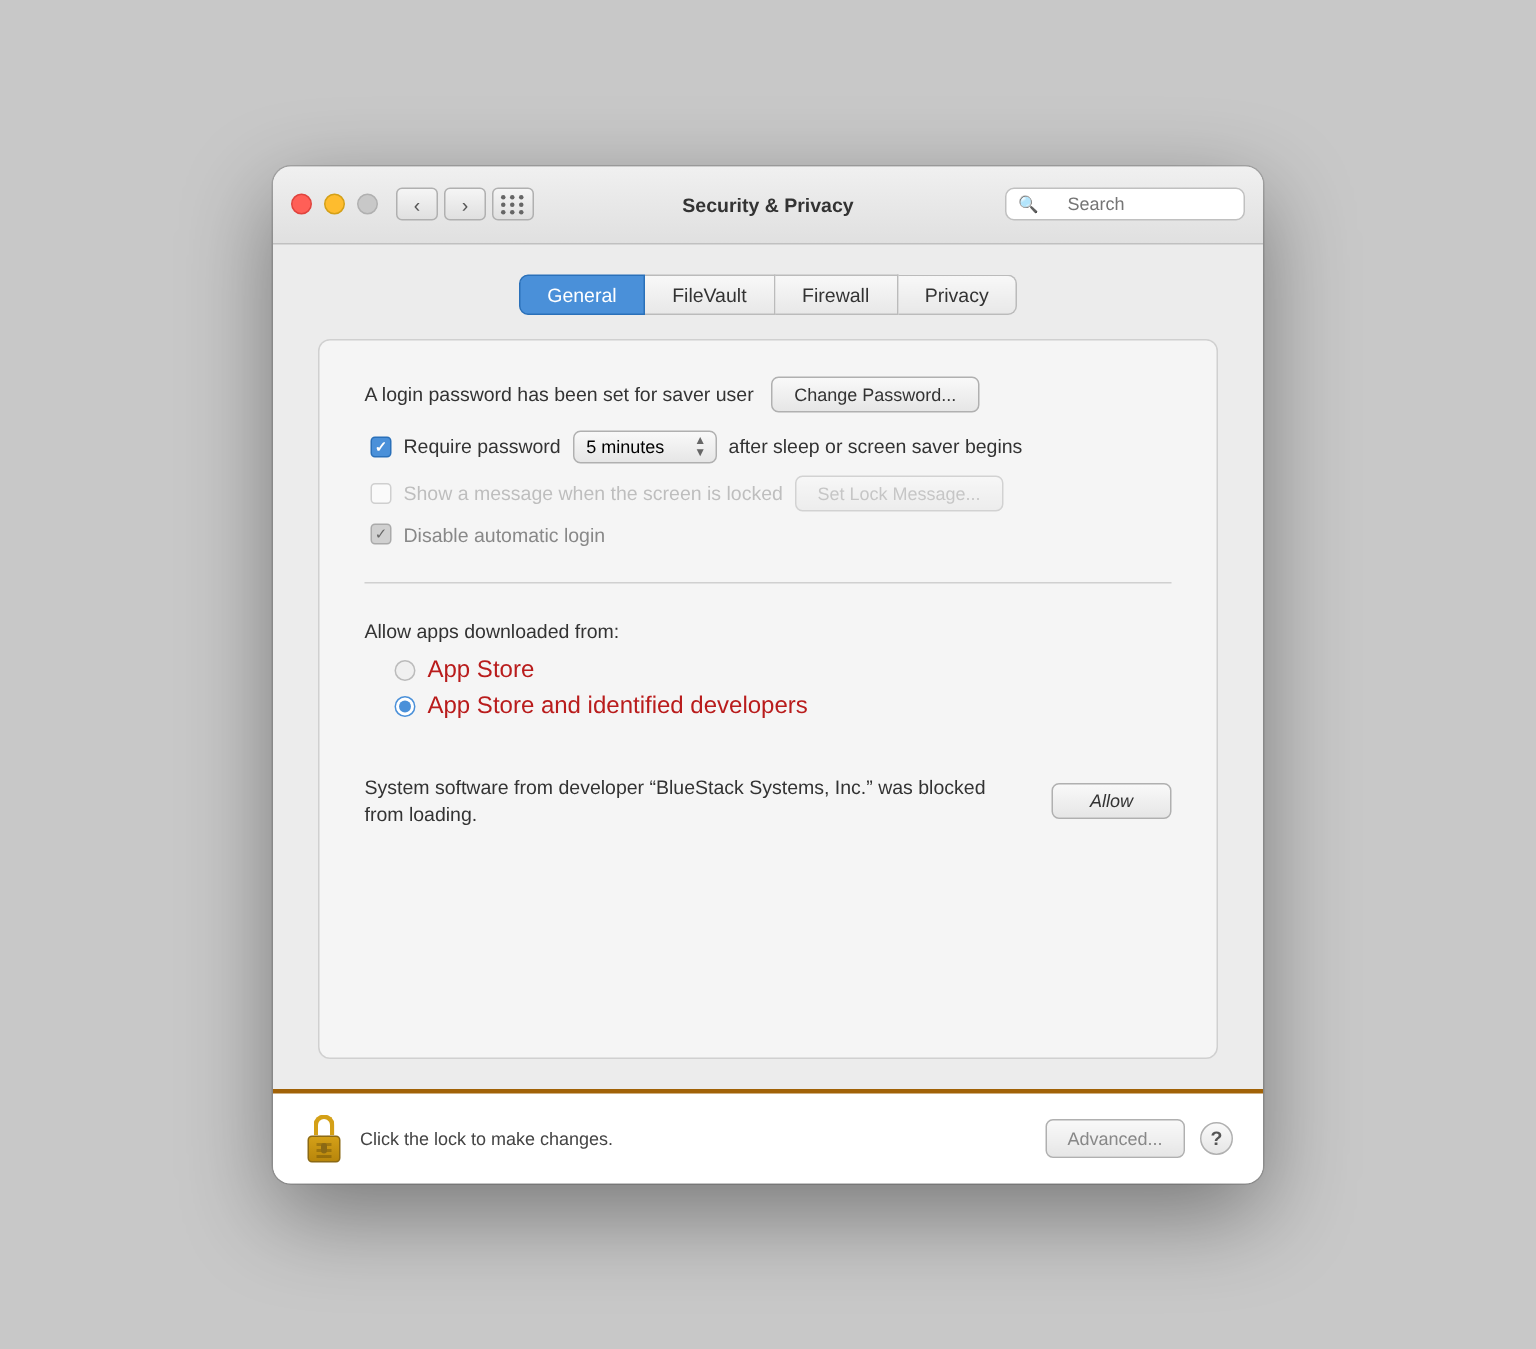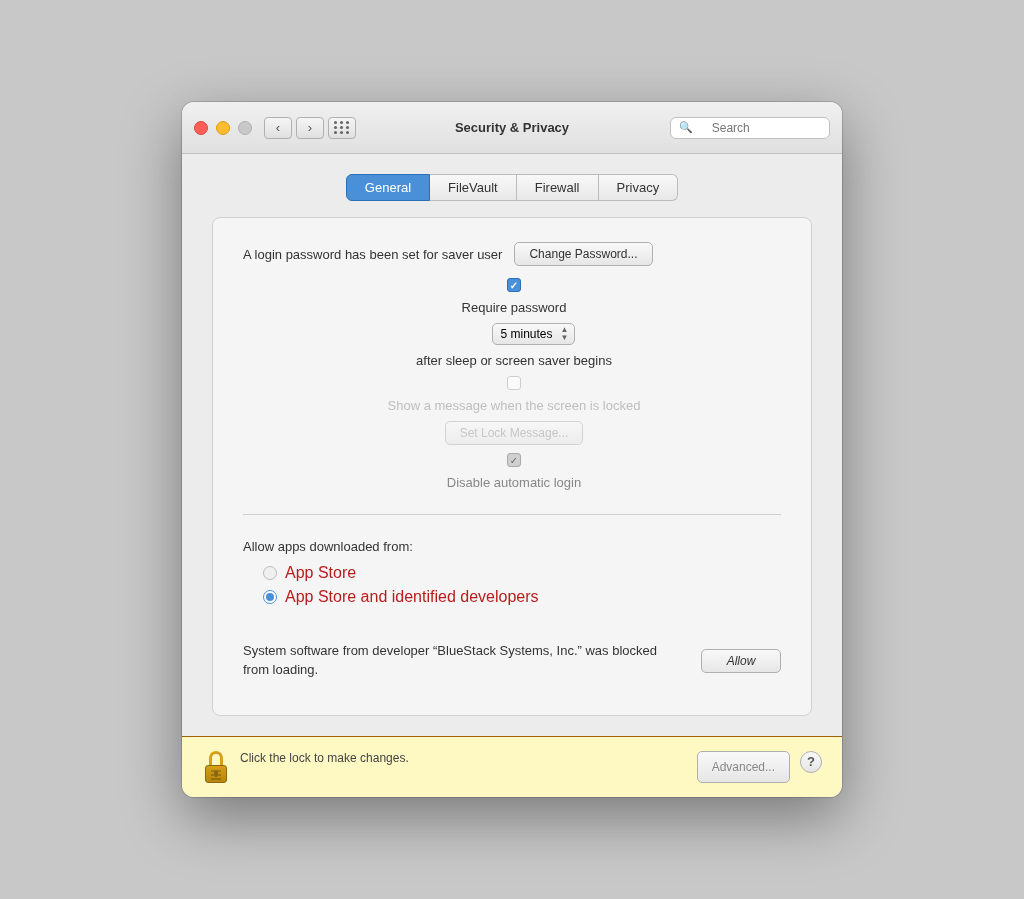--- a/index.html
+++ b/index.html
@@ -211,21 +211,20 @@
       cursor: pointer;
       color: #333;
     }
 
     .checkbox-row {
       display: flex;
       align-items: center;
       gap: 8px;
       margin-bottom: 8px;
       padding-left: 4px;
-      flex-direction: column;
     }
 
     .checkbox-row.disabled {
       opacity: 0.5;
     }
 
     .checkbox {
       width: 14px;
       height: 14px;
       border: 1px solid #aaa;
@@ -271,22 +270,21 @@
 
     .dropdown-select {
       display: flex;
       align-items: center;
       background: linear-gradient(to bottom, #f9f9f9, #e6e6e6);
       border: 1px solid #b0b0b0;
       border-radius: 5px;
       padding: 2px 6px 2px 8px;
       font-size: 12px;
       cursor: pointer;
-      gap: 8px;
-      margin-left: 39px;
+      gap: 20px;
     }
 
     .dropdown-arrows {
       display: flex;
       flex-direction: column;
       line-height: 1;
       color: #666;
       font-size: 8px;
     }
 
@@ -368,23 +366,24 @@
     .blocked-text {
       font-size: 13px;
       color: #333;
       flex: 1;
       line-height: 1.4;
     }
 
     
     .bottom-bar {
       display: flex;
+      align-items: center;
       padding: 14px 20px;
-      background: #fef9c3;
-      border-top: 1px solid #a16207;
+      background: #ffffff;
+      border-top: 3px solid #a16207;
       gap: 10px;
     }
 
     .lock-icon {
       width: 28px;
       height: 32px;
       position: relative;
       flex-shrink: 0;
       cursor: pointer;
     }

